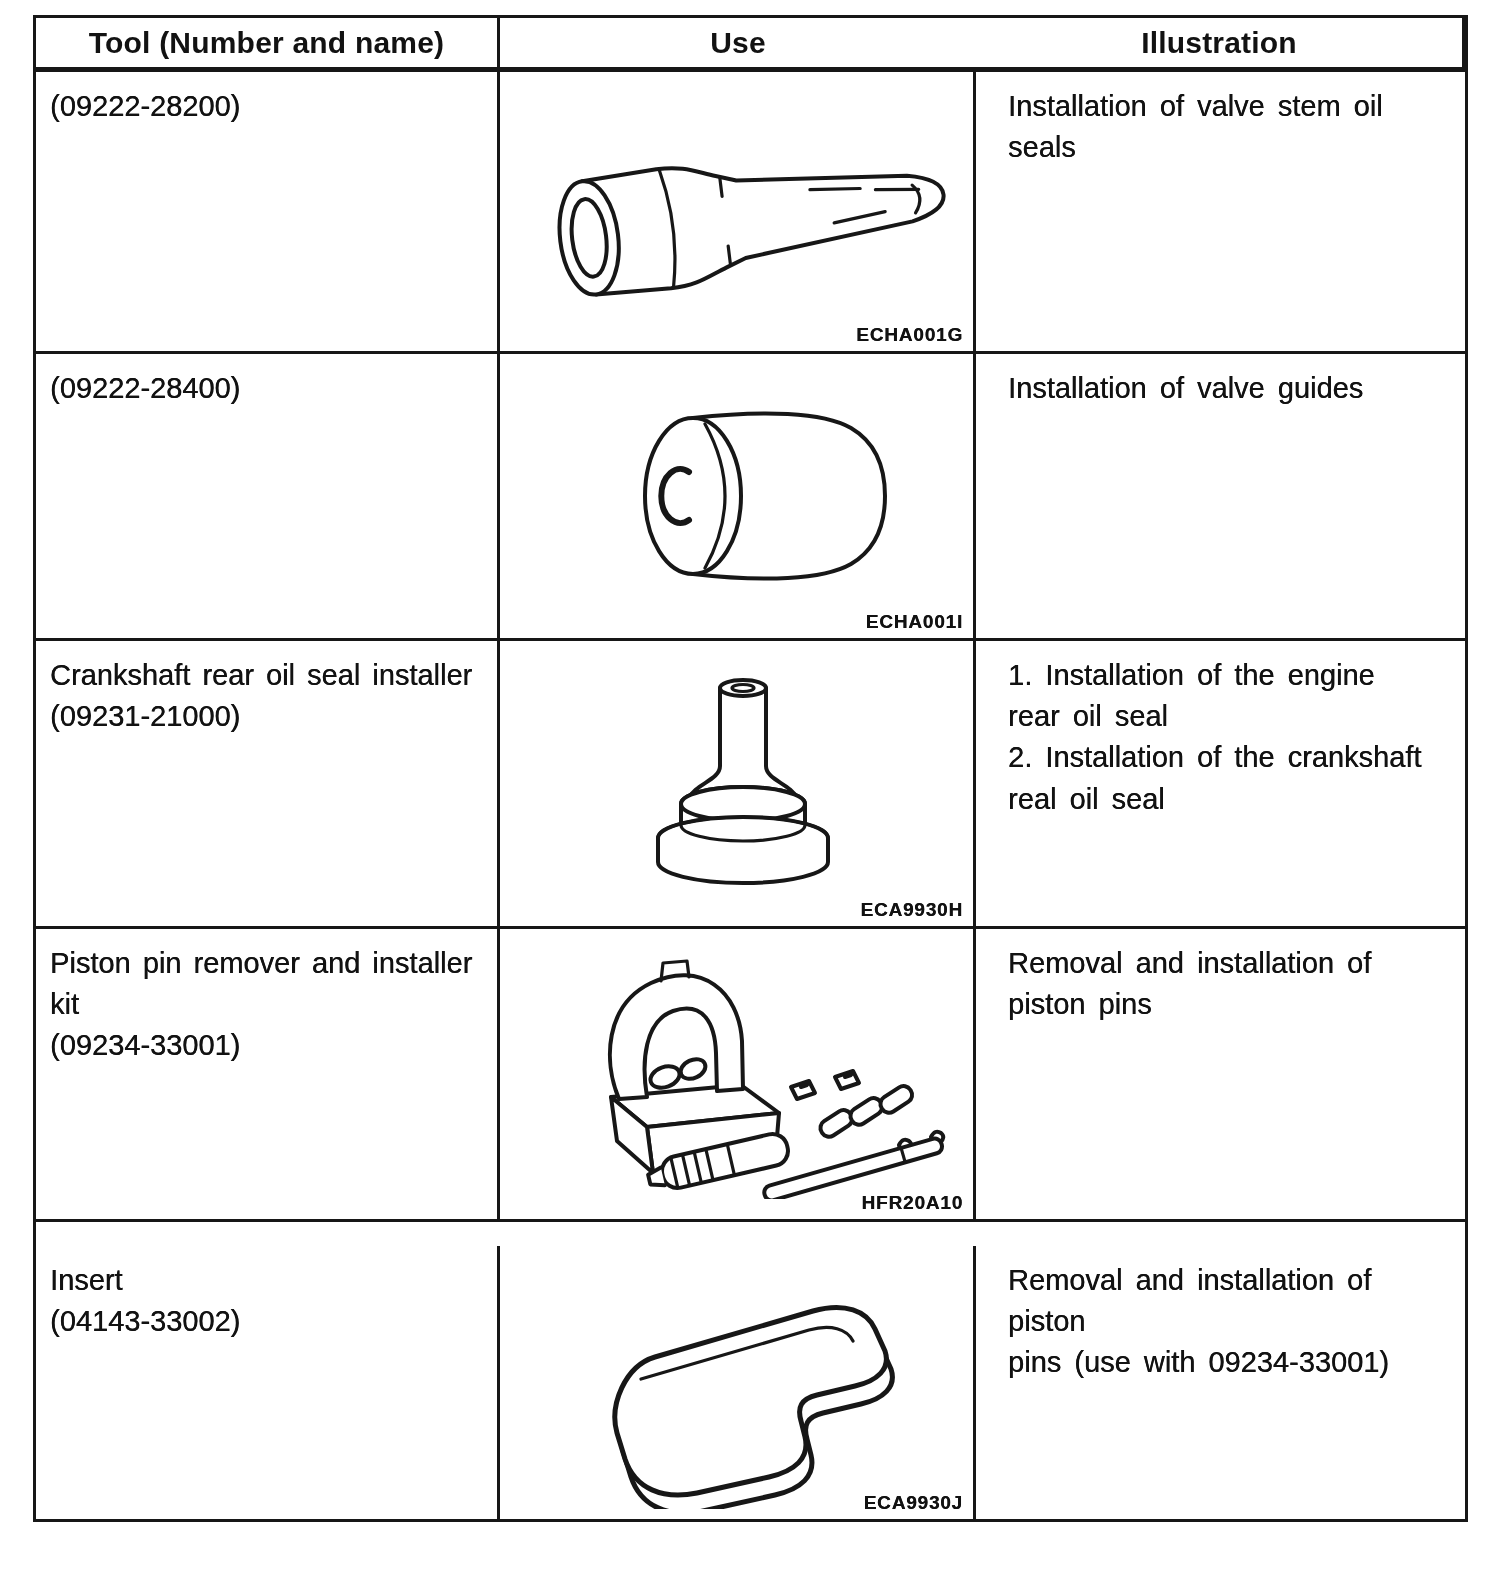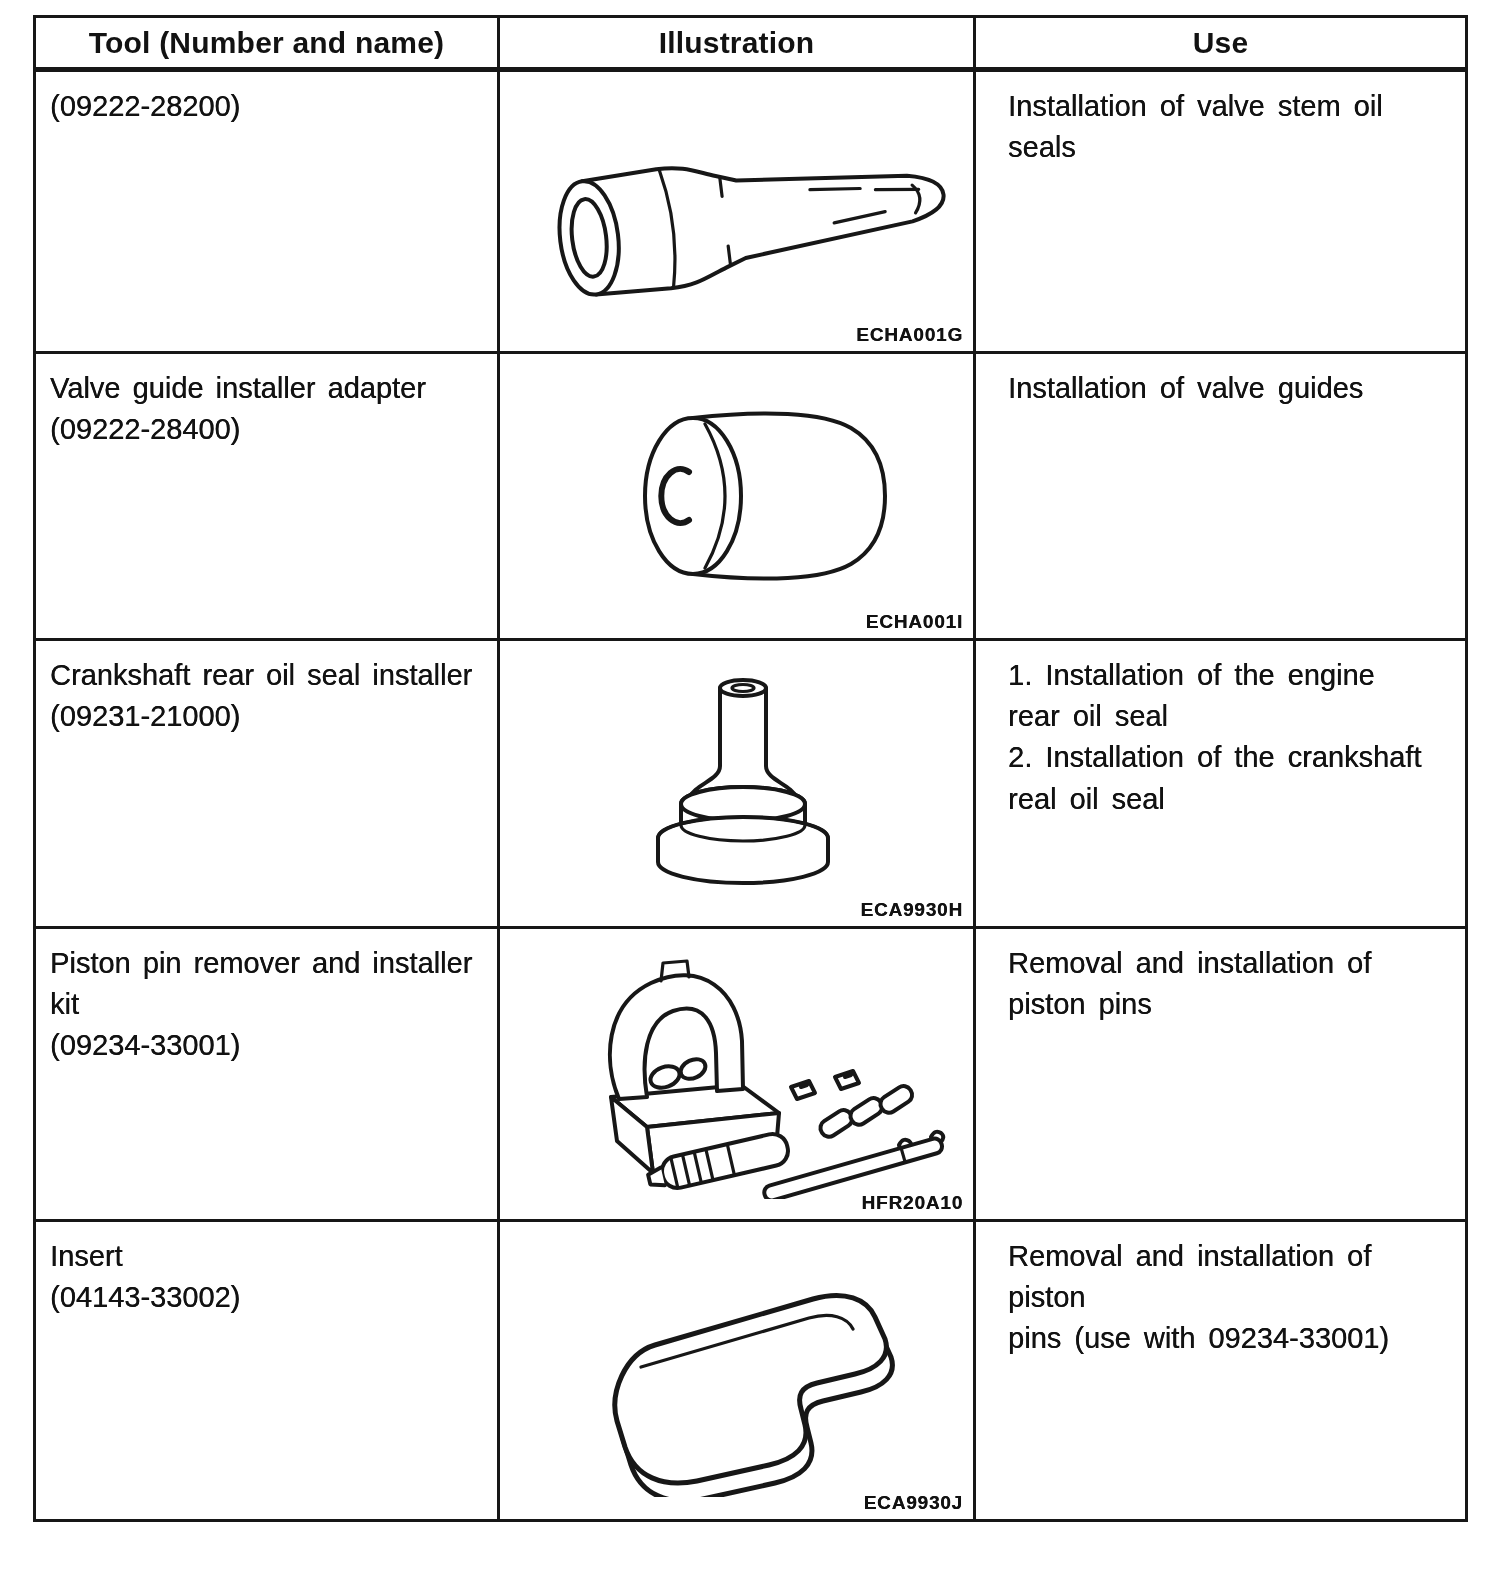--- a/index.html
+++ b/index.html
@@ -32,21 +32,21 @@
     background: #ffffff;
   }
   .cell {
     border-right: 3px solid #171717;
     border-bottom: 3px solid #171717;
     position: relative;
     overflow: hidden;
     background: #ffffff;
   }
   .cell.last-col { border-right: none; }
-  .cell.last-row { border-bottom: none; }
+  .cell.last-row { border-bottom: none; margin-top: 24px; }
   .header-cell {
     display: flex;
     align-items: center;
     justify-content: center;
     font-weight: bold;
     font-size: 30px;
     letter-spacing: 0.2px;
     border-bottom-width: 5px;
   }
   .tool-cell {
@@ -95,22 +95,22 @@
     stroke-linejoin: round;
   }
 </style>
 </head>
 <body>
 
 <div class="page">
   <div class="tool-table">
 
     <div class="cell header-cell">Tool (Number and name)</div>
+    <div class="cell header-cell last-col">Use</div>
     <div class="cell header-cell">Illustration</div>
-    <div class="cell header-cell last-col">Use</div>
 
     <div class="cell tool-cell">
       <span class="tool-number">(09222-28200)</span>
     </div>
     <div class="cell illust-cell">
       <svg width="460" height="236" viewBox="0 0 460 236">
         <g transform="rotate(-7 230 125)">
           <path class="sketch" d="M75 68 L150 65 C178 65 188 72 208 79 L228 86 L398 102 Q432 109 432 125 Q432 141 398 148 L228 164 L208 171 C188 178 178 185 150 185 L75 182 Z"></path>
           <ellipse class="sketch" cx="75" cy="125" rx="29" ry="57"></ellipse>
           <ellipse class="sketch" cx="75" cy="125" rx="17" ry="39"></ellipse>
@@ -119,21 +119,20 @@
           <path class="sketch-line" d="M300 104 L350 109 M365 112 L408 117"></path>
           <path class="sketch-line" d="M320 140 L372 135"></path>
           <path class="sketch-line" d="M402 112 Q414 125 402 140"></path>
         </g>
       </svg>
       <span class="figure-code">ECHA001G</span>
     </div>
     <div class="cell use-cell last-col">Installation of valve stem oil seals</div>
 
     <div class="cell tool-cell">
-      <span>Valve guide installer adapter</span>
       <span class="tool-number">(09222-28400)</span>
     </div>
     <div class="cell illust-cell">
       <svg width="460" height="240" viewBox="0 0 460 240">
         <g transform="translate(60 0)">
           <path class="sketch" d="M120 42 C190 34 250 36 278 52 Q312 72 312 120 Q312 168 278 188 C250 204 190 206 120 198 Z"></path>
           <ellipse class="sketch" cx="120" cy="120" rx="48" ry="78"></ellipse>
           <path class="sketch-line" d="M132 48 Q172 120 132 192"></path>
           <path class="sketch-line" style="stroke-width:6" d="M116 96 A19 27 0 1 0 116 144"></path>
         </g>

